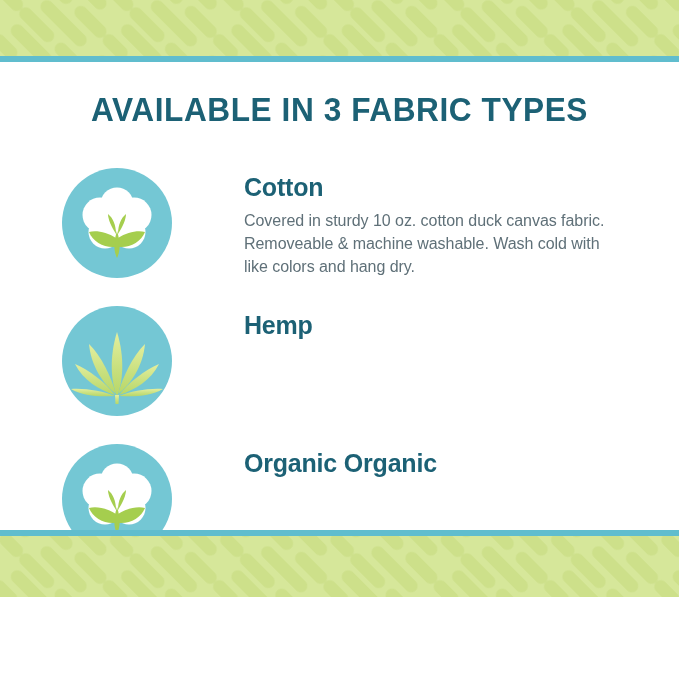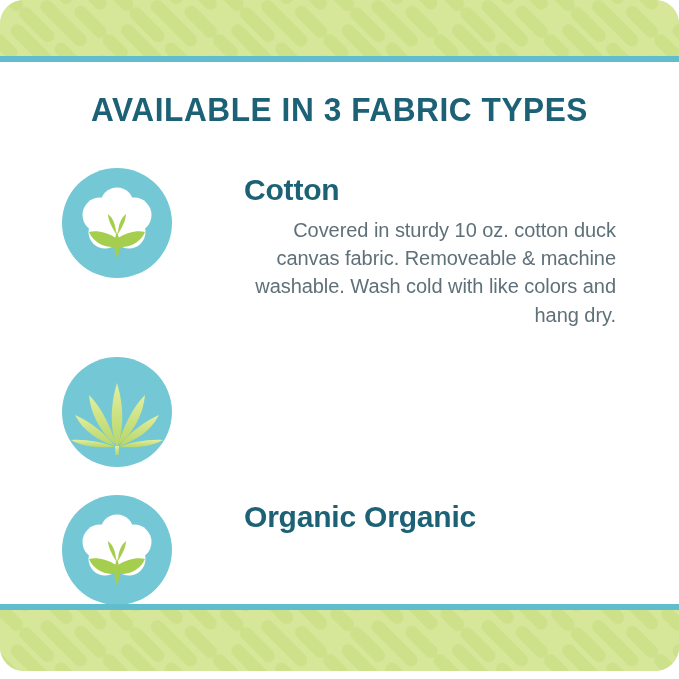--- a/index.html
+++ b/index.html
@@ -7,24 +7,23 @@
     padding: 0;
     background: #ffffff;
   }
   body {
     font-family: "Liberation Sans", sans-serif;
   }
 
   #page {
     position: relative;
     width: 679px;
-    height: 671px;
+    height: 597px;
     background: #ffffff;
     overflow: hidden;
-    border-radius: 24px;
   }
 
   
   .banner {
     position: absolute;
     left: 0;
     width: 679px;
     overflow: hidden;
     background: #d6e79a;
   }
@@ -92,35 +91,34 @@
   .icon-circle svg { display: block; width: 110px; height: 110px; }
 
   .row-text {
     flex: 1 1 auto;
     padding-left: 72px;
     padding-top: 6px;
   }
 
   .row-title {
     color: #1c6175;
-    font-size: 30px;
+    font-size: 25px;
     font-weight: bold;
     margin: 0 0 10px 0;
     letter-spacing: -0.2px;
     line-height: 1.05;
   }
 
   .row-desc {
     color: #5f7078;
-    font-size: 20px;
+    font-size: 16px;
     line-height: 1.42;
     margin: 0;
     max-width: 372px;
     letter-spacing: -0.05px;
-    text-align: right;
   }
 </style>
 </head>
 <body>
 
 <div id="page">
 
   <div class="banner banner-top">
     <svg class="banner-pattern" viewBox="0 0 780 160" preserveAspectRatio="none">
       <defs>
@@ -190,20 +188,21 @@
             <path d="M2,1 C18,-4 34,-14 42,-30 C28,-24 12,-12 2,1 Z"></path>
 
             <path d="M-2,2 C-18,3 -34,2 -46,-5 C-32,-6 -14,-3 -2,2 Z"></path>
             <path d="M2,2 C18,3 34,2 46,-5 C32,-6 14,-3 2,2 Z"></path>
 
             <path d="M-2,1 L2,1 L1.5,10 L-1.5,10 Z"></path>
           </g>
         </svg>
       </div>
       <div class="row-text">
+        <p class="row-title">Hemp</p>
       </div>
     </div>
 
     <div class="row">
       <div class="icon-circle">
         <svg viewBox="0 0 110 110">
           <g transform="translate(55,56)">
             <circle cx="-17" cy="-9" r="17.5" fill="#ffffff"></circle>
             <circle cx="17" cy="-9" r="17.5" fill="#ffffff"></circle>
             <circle cx="0" cy="-20" r="16.5" fill="#ffffff"></circle>

